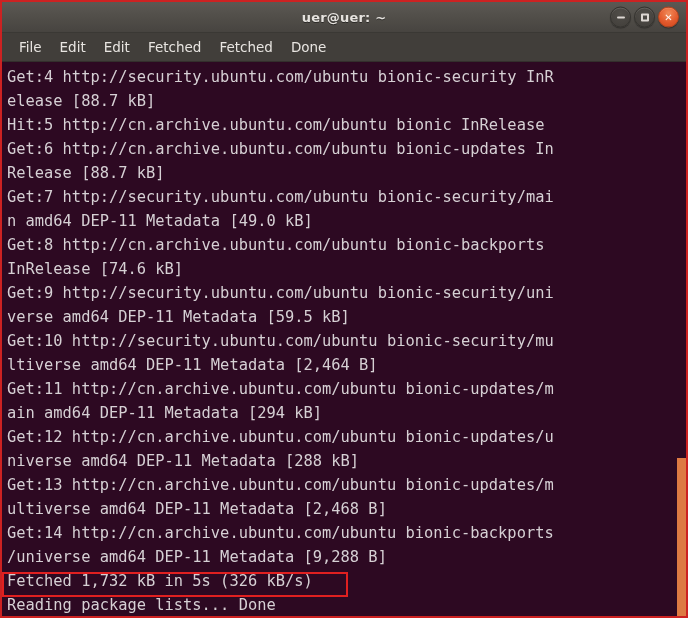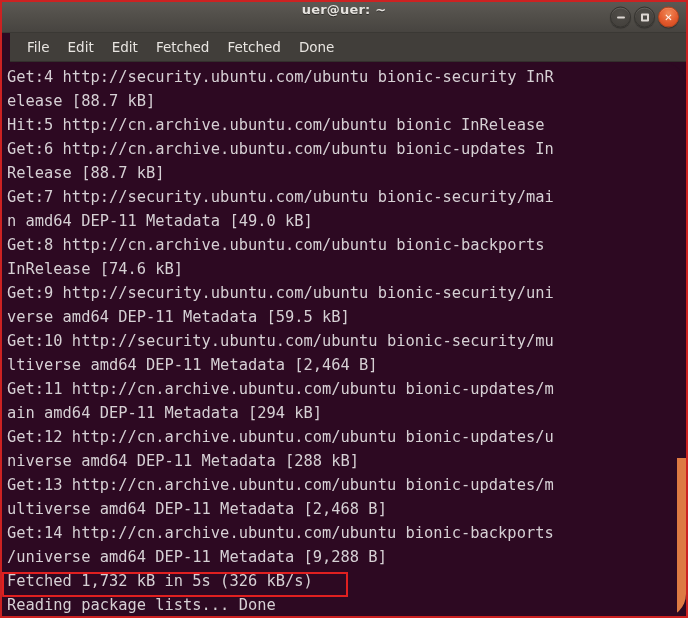--- a/index.html
+++ b/index.html
@@ -25,20 +25,21 @@
     overflow: hidden;
   }
 
   
   #title-bar {
     position: relative;
     height: 30px;
     background: linear-gradient(180deg, #5b5853 0%, #504d48 55%, #474440 100%);
     border-bottom: 1px solid #3a3834;
     display: flex;
+    align-items: center;
     justify-content: center;
   }
   #window-title {
     font-family: "DejaVu Sans", sans-serif;
     font-size: 13px;
     font-weight: bold;
     color: #e6e3df;
     letter-spacing: .2px;
     text-shadow: 0 1px 0 rgba(0,0,0,.45);
     user-select: none;
@@ -94,40 +95,38 @@
 
   
   #menu-bar {
     height: 28px;
     background: #413e3a;
     border-bottom: 1px solid #332f2c;
     display: flex;
     align-items: center;
     padding-left: 8px;
     gap: 0px;
-    margin-left: 8px;
   }
   .menu-item {
     font-family: "DejaVu Sans", sans-serif;
     font-size: 13.5px;
     color: #e8e5e1;
     padding: 3px 9px;
     border-radius: 2px;
     cursor: default;
     white-space: nowrap;
     user-select: none;
   }
 
   
   #terminal-body {
     position: relative;
     height: calc(618px - 4px - 30px - 28px);
     background: #2d0922;
     overflow: hidden;
-    border-radius: 24px;
   }
   #terminal-text {
     position: absolute;
     left: 5px;
     top: 3px;
     right: 0;
     font-family: "DejaVu Sans Mono", monospace;
     font-size: 15.4px;
     line-height: 24px;
     color: #d6d0d4;

